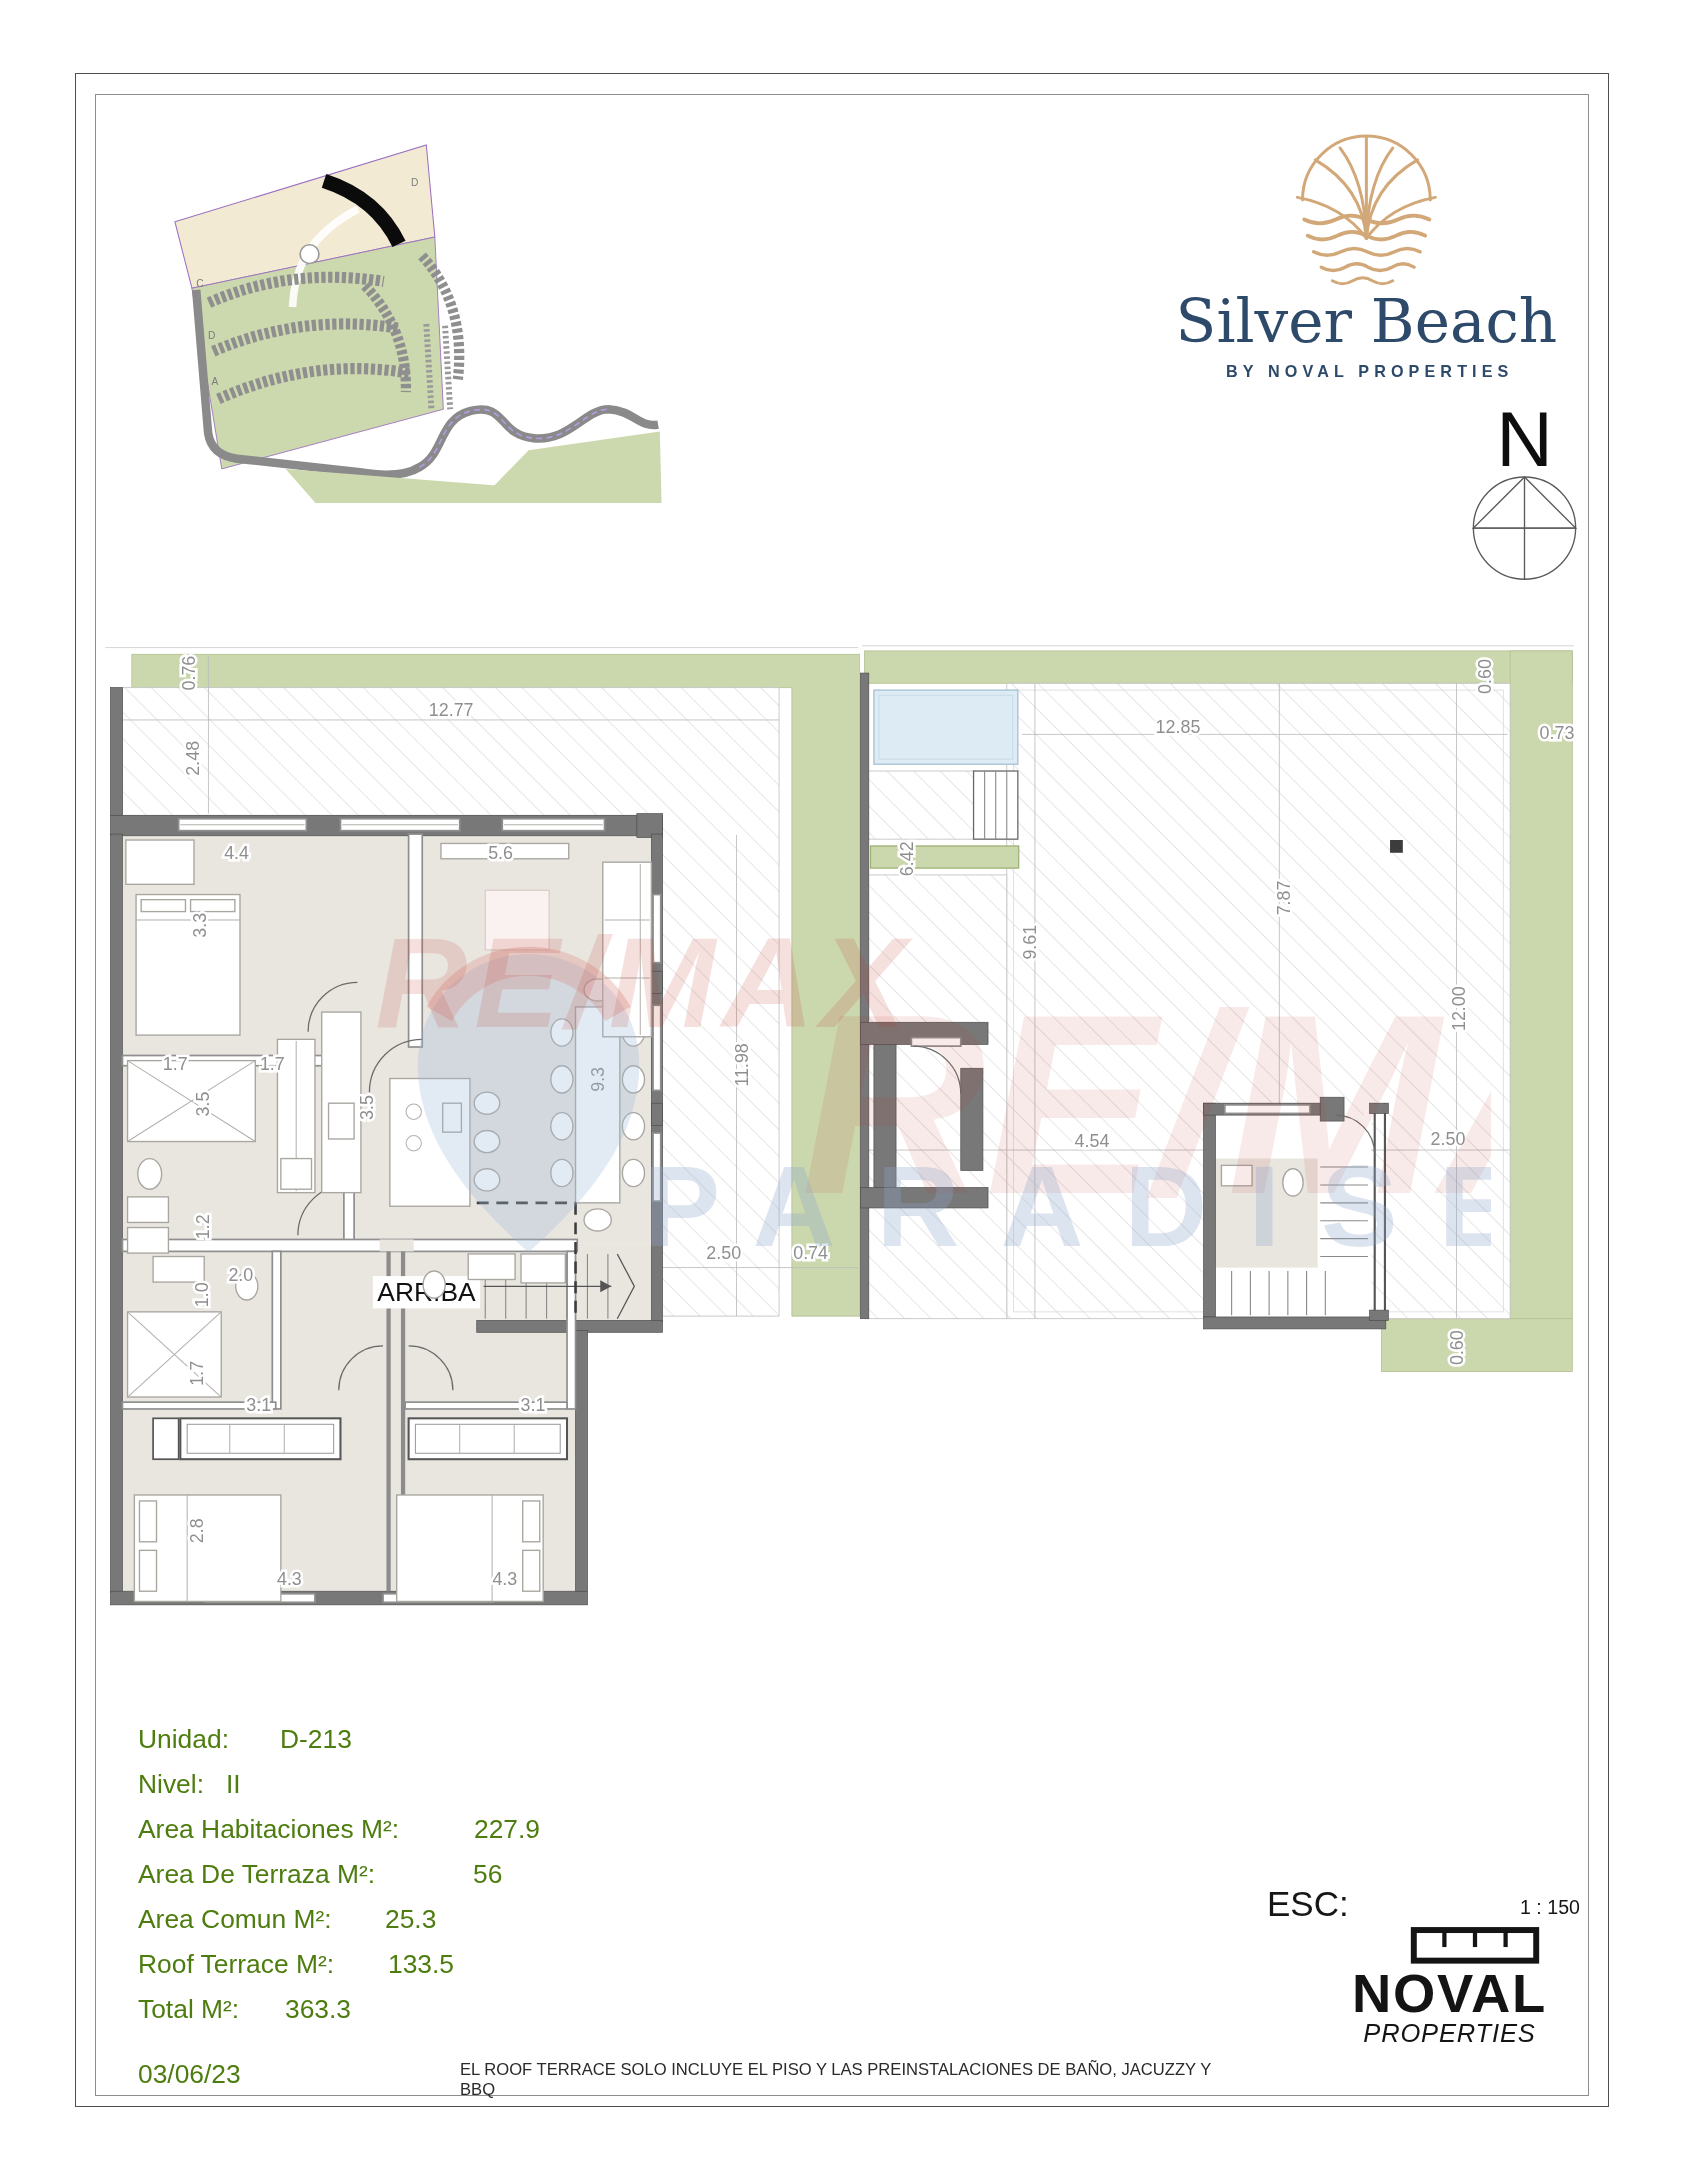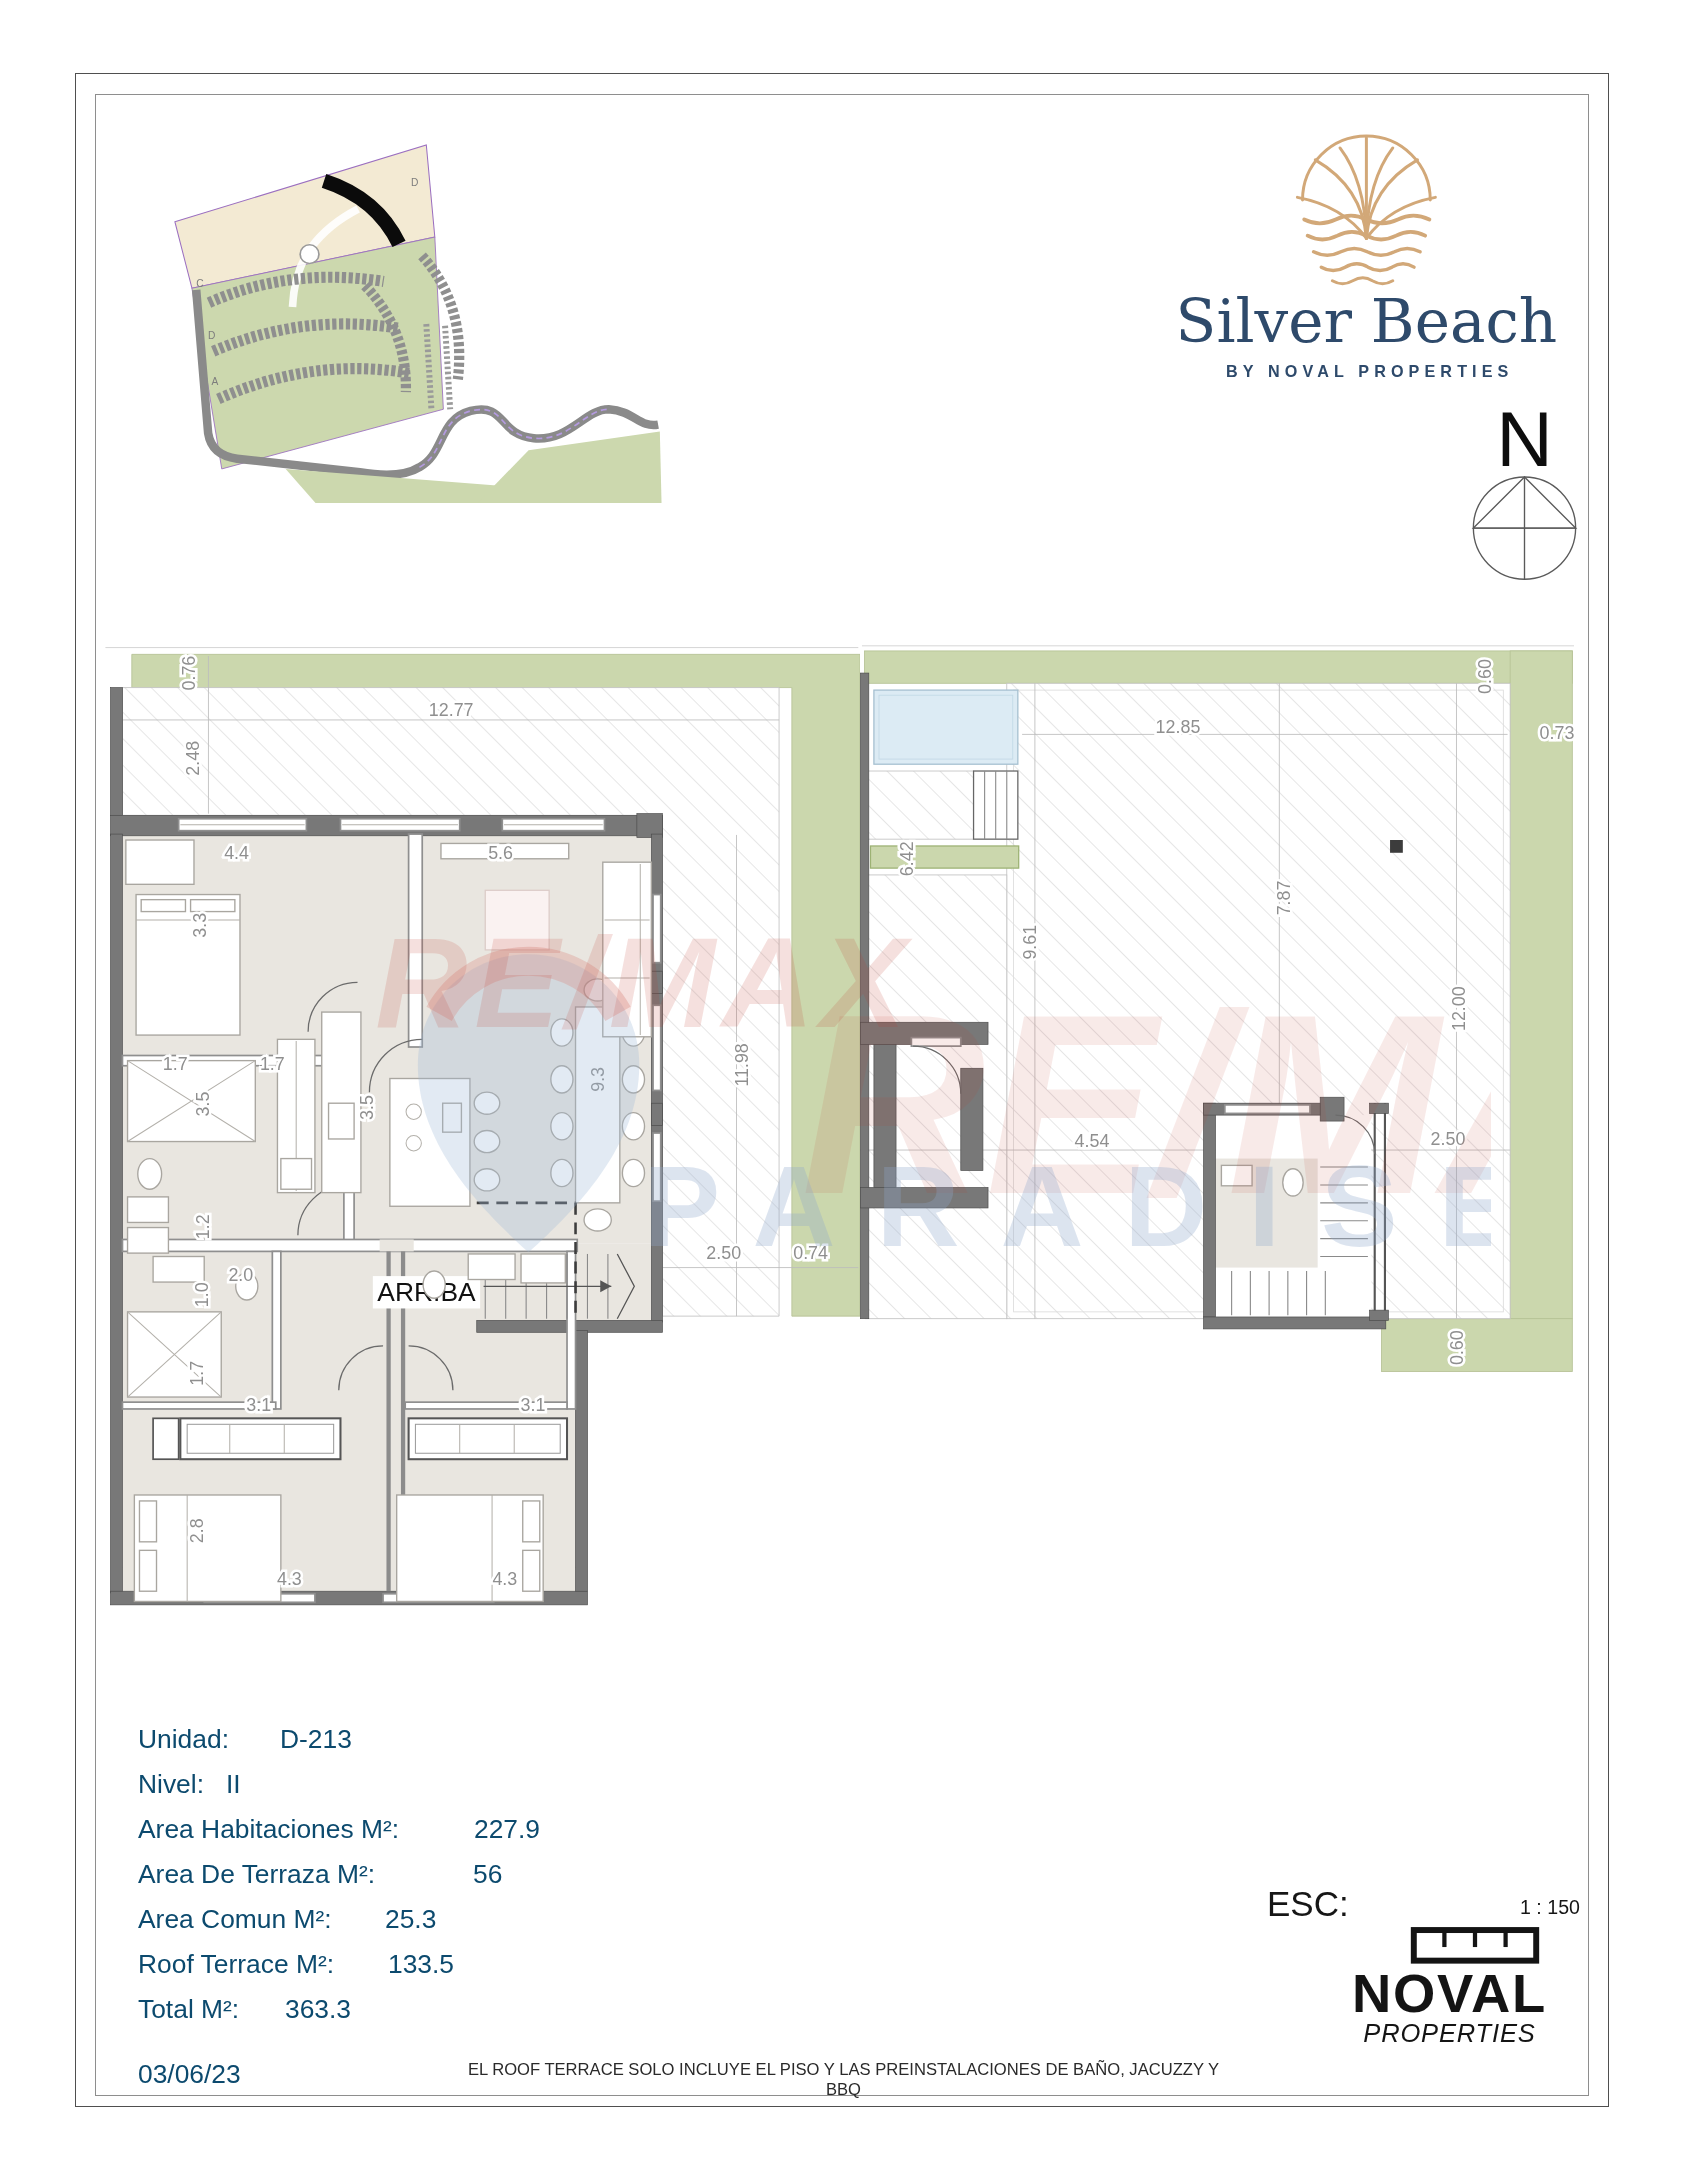--- a/index.html
+++ b/index.html
@@ -16,26 +16,26 @@
   .part{fill:#ffffff;stroke:#8f8f8f;stroke-width:2;}
   .furn{fill:#ffffff;stroke:#a9a6a0;stroke-width:1.6;}
   .fixline{stroke:#b3b0aa;stroke-width:1.2;fill:none;}
   .dimline{stroke:#bcbcbc;stroke-width:1;fill:none;}
   .doorarc{stroke:#6b6b6b;stroke-width:1.5;fill:none;}
   .treads{stroke:#8a8a8a;stroke-width:1.3;}
   
   .brand-name{font-family:"DejaVu Serif","Liberation Serif",serif;fill:#2E4A6B;}
   .brand-tag{font-family:"Liberation Sans",sans-serif;fill:#2E4A6B;letter-spacing:6px;}
   
-  #unit-info{left:138px;top:1717px;font-size:26.4px;color:#0c4a6e;line-height:45px;}
+  #unit-info{left:138px;top:1717px;font-size:26.4px;color:#4d7c0f;line-height:45px;}
   .uilabel{display:inline-block;}
   .uidate{margin-top:20.4px;}
   #scale-label{left:1267px;top:1884px;font-size:35px;color:#161616;}
   #scale-value{left:1520px;top:1896px;font-size:19.6px;color:#161616;}
-  #disclaimer{left:460px;top:2060px;width:767px;text-align:center;font-size:16.6px;color:#2a2a2a;}
+  #disclaimer{left:460px;top:2060px;width:767px;font-size:16.6px;color:#2a2a2a;}
   .wm{pointer-events:none;}
 </style>
 </head>
 <body>
 
 <div class="frame outer"></div>
 <div class="frame inner"></div>
 
 <svg class="abs" style="left:145px;top:128px;" width="520" height="375" viewBox="0 0 610 440">
   <polygon points="35,110 330,20 340,128 55,188" fill="#F3EAD3" stroke="#9b6fc0" stroke-width="1.2"></polygon>

